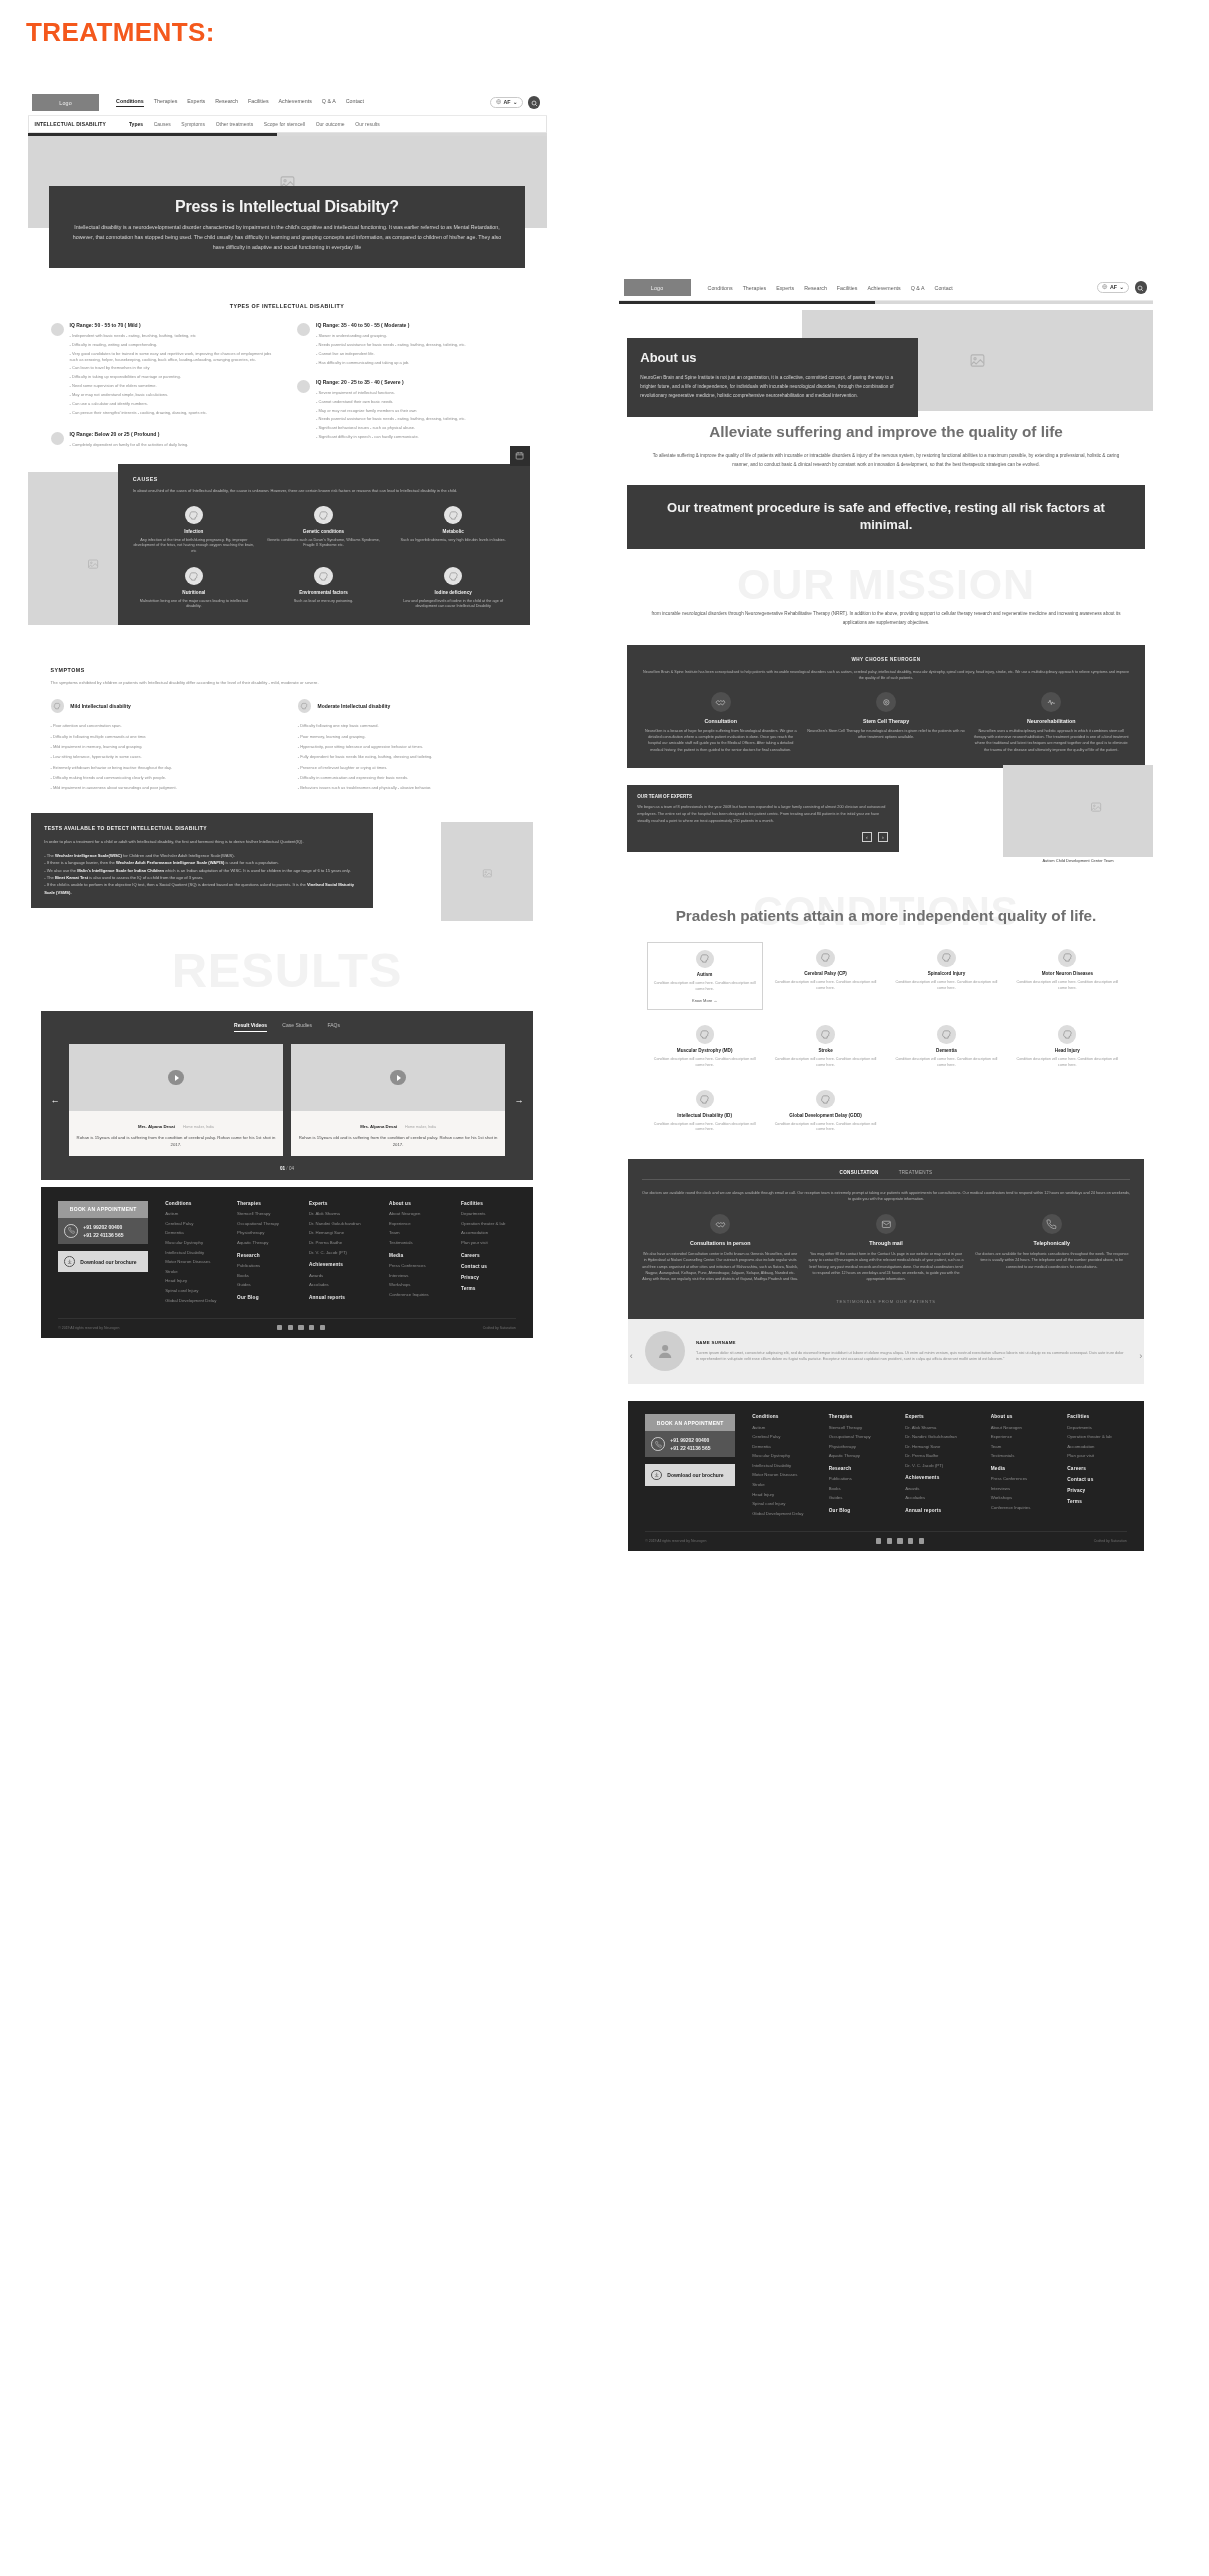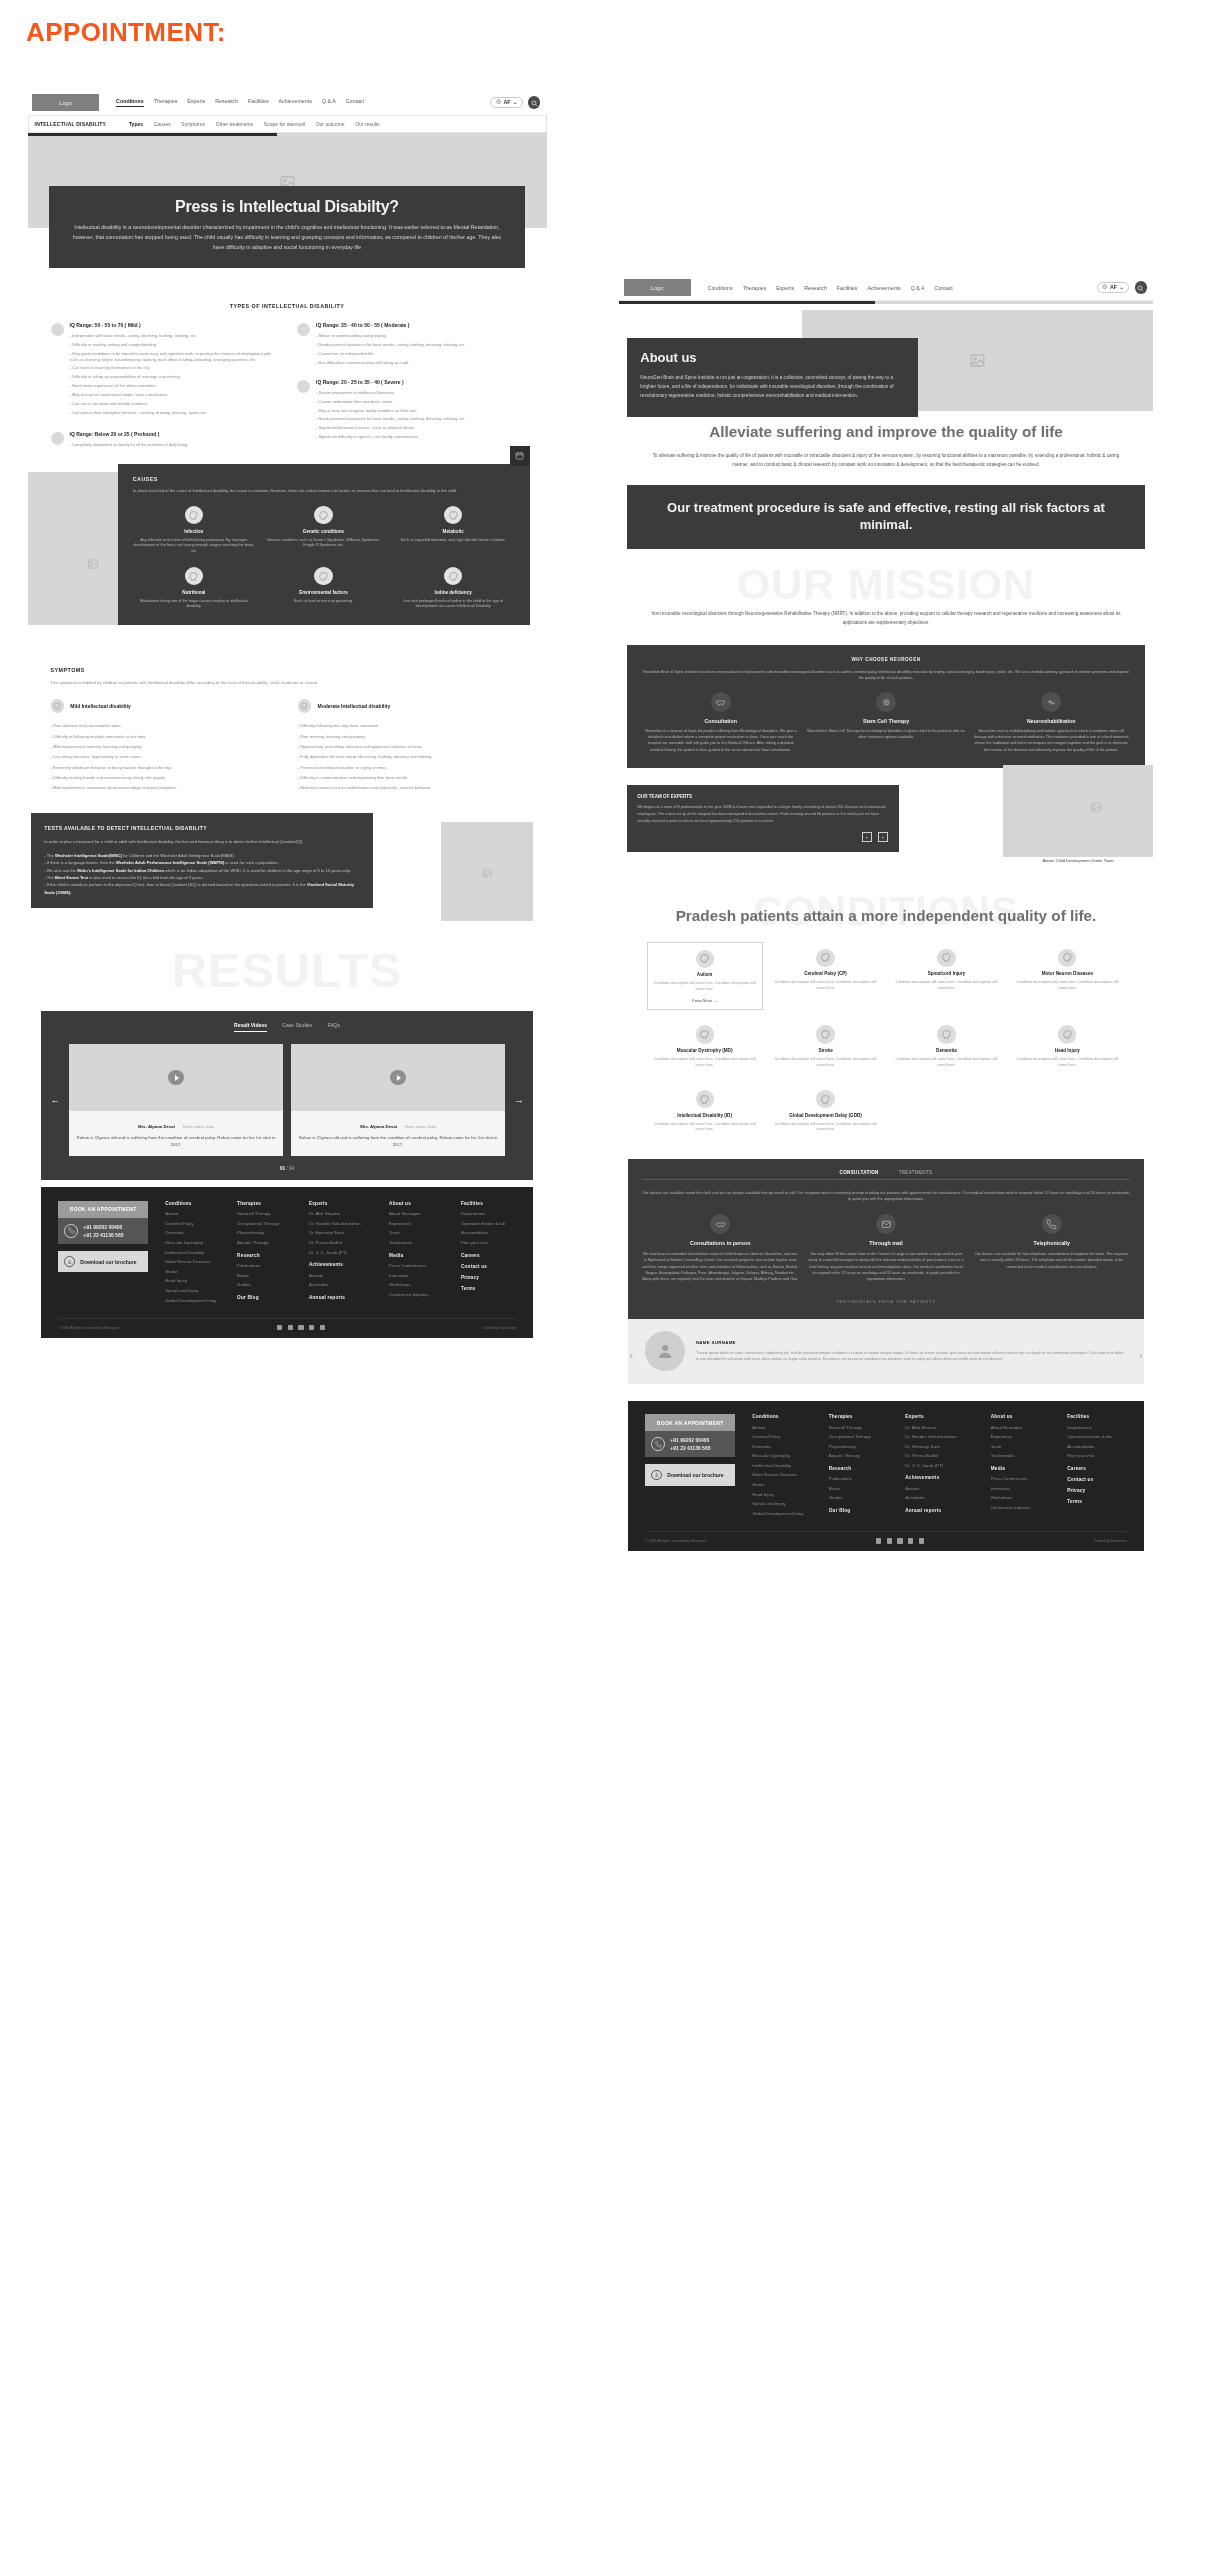--- a/index.html
+++ b/index.html
@@ -181,21 +181,21 @@
   .testi p { font-size: 3.8px; color: #8e8e8e; line-height: 1.7; }
   .team-card { background:#3b3b3b; }
   .team-card h4 { font-size: 4.6px; font-weight:700; color:#eee; margin-bottom:5.3px; }
   .team-card p { font-size: 3.8px; color:#b6b6b6; line-height:1.8; }
   .team-caption { font-size: 4px; color:#3a3a3a; text-align:center; }
   .navdot { width: 10px; height: 10px; border:0.8px solid #cfcfcf; display:flex;align-items:center;justify-content:center;font-size:5.3px;color:#ddd; }
 </style>
 </head>
 <body>
 
-<div class="wm-title">APPOINTMENT:</div>
+<div class="wm-title">TREATMENTS:</div>
 
 <div class="page" id="page-left">
 
   <div class="navbar">
     <div class="logo-box">Logo</div>
     <div class="nav-links">
       <span class="active">Conditions</span>
       <span>Therapies</span>
       <span>Experts</span>
       <span>Research</span>

